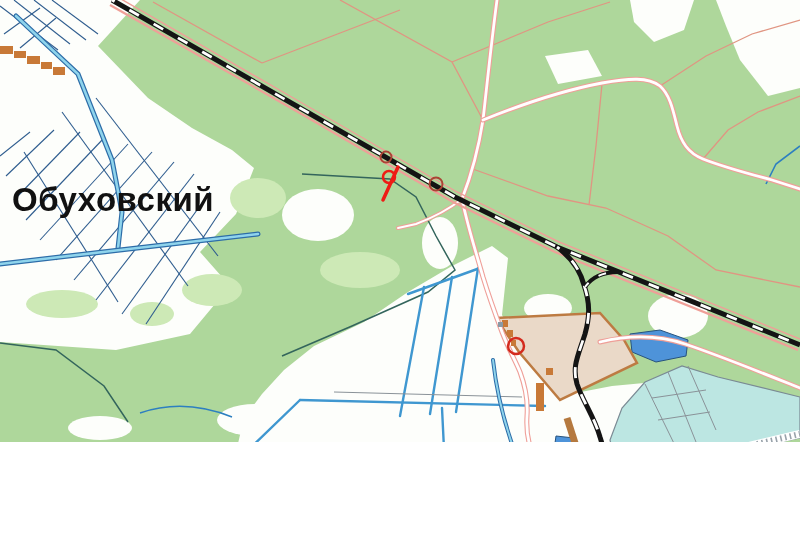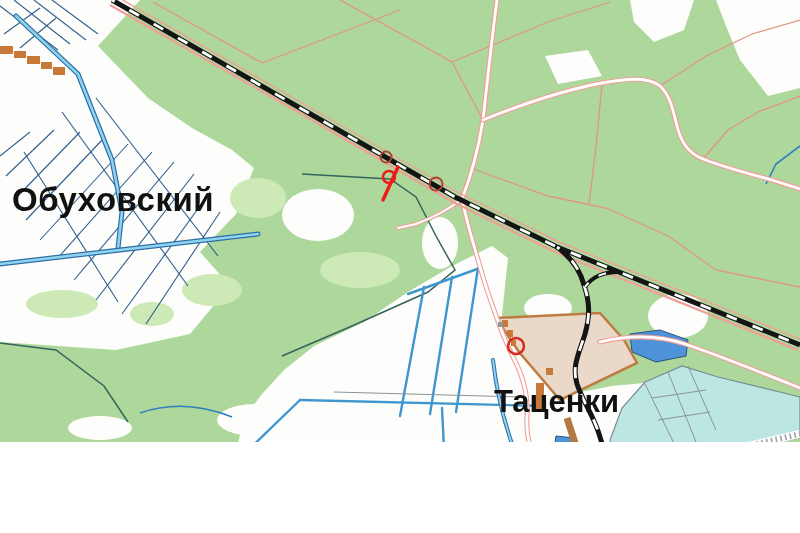--- a/index.html
+++ b/index.html
@@ -244,14 +244,13 @@
   <g>
     <circle class="wp-dark" cx="386" cy="157" r="5.5"></circle>
     <circle class="wp-dark" cx="436" cy="184" r="6.5"></circle>
     <circle cx="516" cy="346" r="8" stroke="#d42b1e" stroke-width="2.5" fill="none"></circle>
     <path class="wp-red" d="M398,167 L383,200" style="stroke-width:3.5;stroke-linecap:round"></path>
     <circle class="wp-red" cx="389" cy="177" r="6" style="stroke-width:2.5"></circle>
   </g>
 </svg>
 
 <div class="lbl lbl-obukhovsky">Обуховский</div>
-<div class="lbl lbl-tatsenki">Таценки</div>
 </div>
 
 </body></html>

